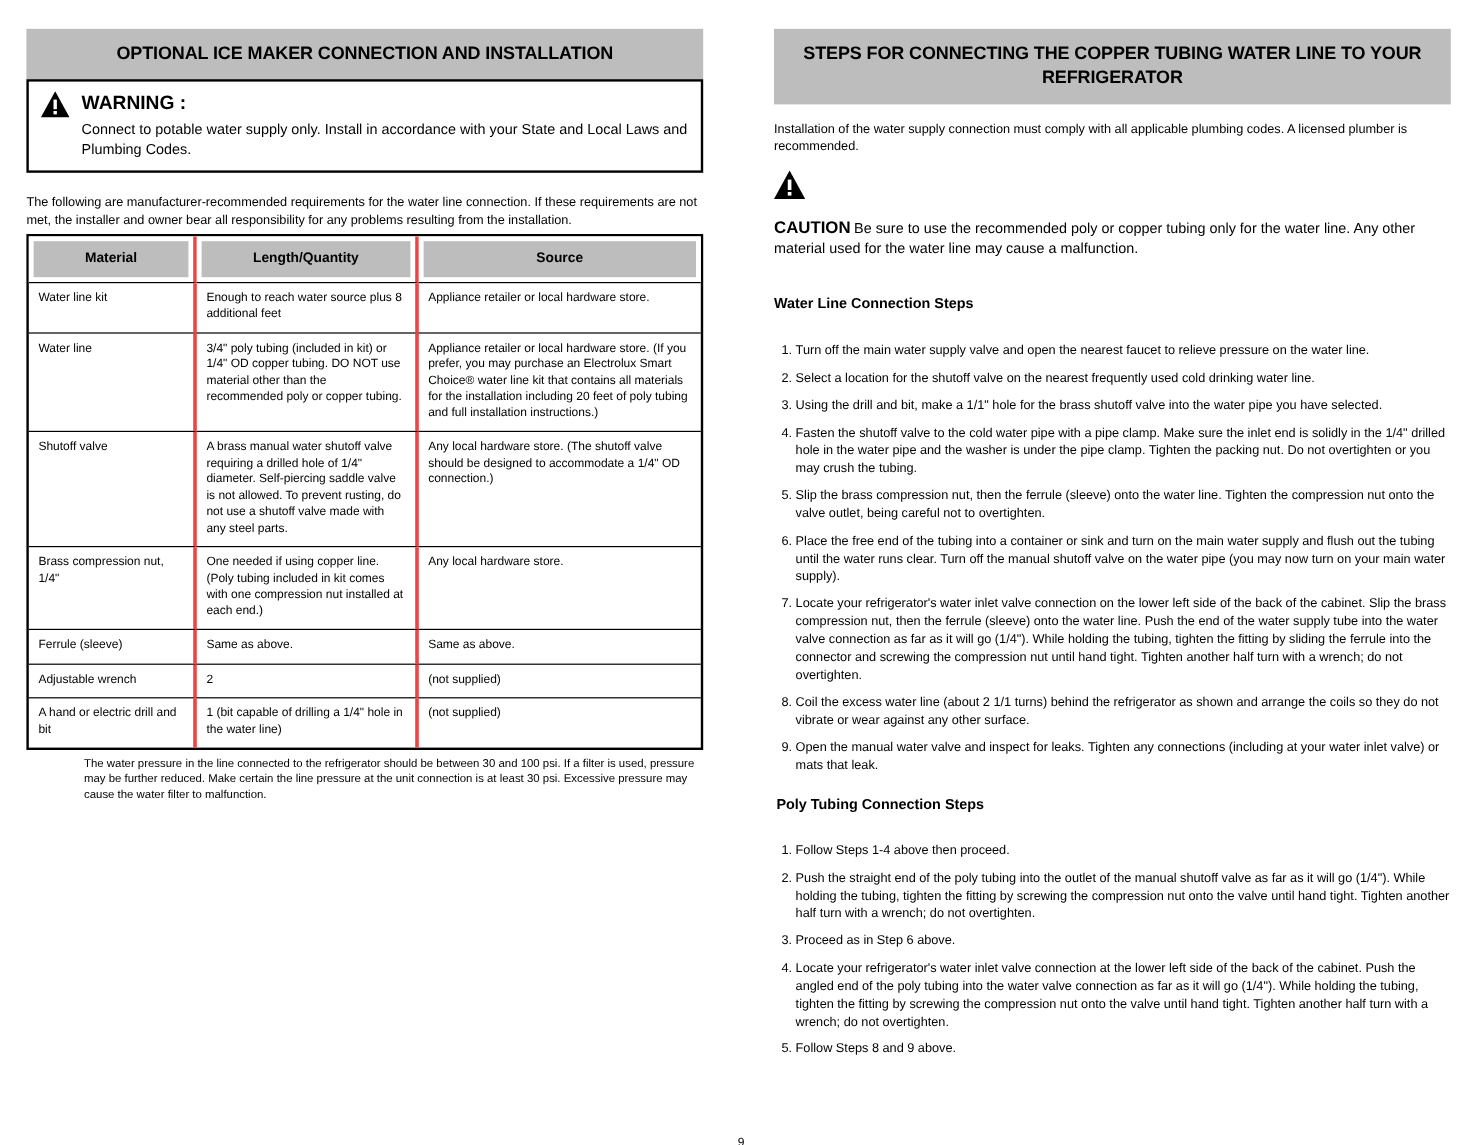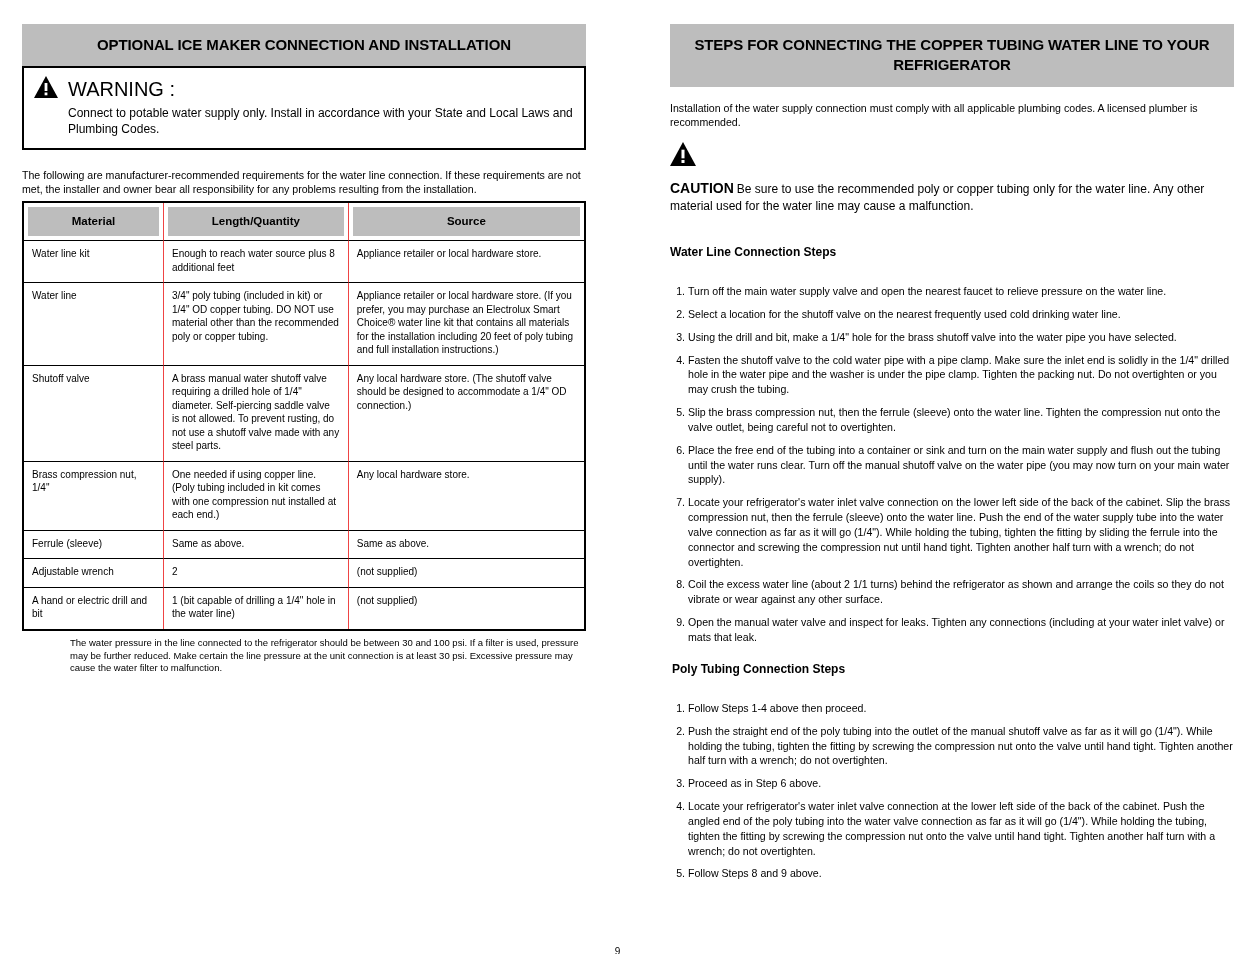--- a/index.html
+++ b/index.html
@@ -8,21 +8,21 @@
     padding: 24px 22px 0 22px;
     font-family: Arial, Helvetica, sans-serif;
     font-size: 10.5px;
     line-height: 1.35;
     color: #000;
     background: #fff;
     width: 1235px;
   }
   .page {
     display: flex;
-    gap: 84px;
+    gap: 59px;
   }
   .col {
     width: 564px;
     flex: 0 0 564px;
   }
   .banner {
     background: #bdbdbd;
     text-align: center;
     font-weight: 700;
     font-size: 15px;
@@ -34,22 +34,22 @@
     padding: 8px 10px 10px 10px;
     margin-top: 0;
     display: flex;
     gap: 10px;
     align-items: flex-start;
   }
   .warning-icon svg {
     display: block;
   }
   .warning-label {
-    font-weight: 400;
-    font-size: 20px;
+    font-weight: 700;
+    font-size: 16px;
     margin-bottom: 2px;
   }
   .warning-text {
     font-size: 12px;
     line-height: 1.35;
   }
   .para {
     margin: 18px 0 0 0;
     font-size: 10.6px;
     line-height: 1.38;
@@ -67,21 +67,21 @@
     background: #fff;
     padding: 4px;
   }
   .th-inner {
     background: #bdbdbd;
     display: block;
     padding: 7px 4px;
     font-size: 11.5px;
   }
   .table td, .table th {
-    border-right: 1px solid #ef4444;
+    border-right: 3px solid #ef4444;
     border-bottom: 1px solid #000;
     vertical-align: top;
   }
   .table tr td:last-child, .table tr th:last-child { border-right: none; }
   .table tr:last-child td { border-bottom: none; }
   .table td {
     padding: 6px 8px 8px 8px;
     font-size: 10px;
     line-height: 1.35;
     margin-left: 28px;
@@ -233,21 +233,21 @@
       <div>
         <span class="label">CAUTION</span>
         <span class="txt">Be sure to use the recommended poly or copper tubing only for the water line. Any other material used for the water line may cause a malfunction.</span>
       </div>
     </div>
 
     <div class="steps-heading">Water Line Connection Steps</div>
     <ol class="steps">
       <li>Turn off the main water supply valve and open the nearest faucet to relieve pressure on the water line.</li>
       <li>Select a location for the shutoff valve on the nearest frequently used cold drinking water line.</li>
-      <li>Using the drill and bit, make a 1/4" hole for the brass shutoff valve into the water pipe you have selected.</li>
+      <li>Using the drill and bit, make a 1/1" hole for the brass shutoff valve into the water pipe you have selected.</li>
       <li>Fasten the shutoff valve to the cold water pipe with a pipe clamp. Make sure the inlet end is solidly in the 1/4" drilled hole in the water pipe and the washer is under the pipe clamp. Tighten the packing nut. Do not overtighten or you may crush the tubing.</li>
       <li>Slip the brass compression nut, then the ferrule (sleeve) onto the water line. Tighten the compression nut onto the valve outlet, being careful not to overtighten.</li>
       <li>Place the free end of the tubing into a container or sink and turn on the main water supply and flush out the tubing until the water runs clear. Turn off the manual shutoff valve on the water pipe (you may now turn on your main water supply).</li>
       <li>Locate your refrigerator's water inlet valve connection on the lower left side of the back of the cabinet. Slip the brass compression nut, then the ferrule (sleeve) onto the water line. Push the end of the water supply tube into the water valve connection as far as it will go (1/4"). While holding the tubing, tighten the fitting by sliding the ferrule into the connector and screwing the compression nut until hand tight. Tighten another half turn with a wrench; do not overtighten.</li>
       <li>Coil the excess water line (about 2 1/1 turns) behind the refrigerator as shown and arrange the coils so they do not vibrate or wear against any other surface.</li>
       <li>Open the manual water valve and inspect for leaks. Tighten any connections (including at your water inlet valve) or mats that leak.</li>
     </ol>
 
     <div class="steps-heading-small">Poly Tubing Connection Steps</div>
     <ol class="steps">

